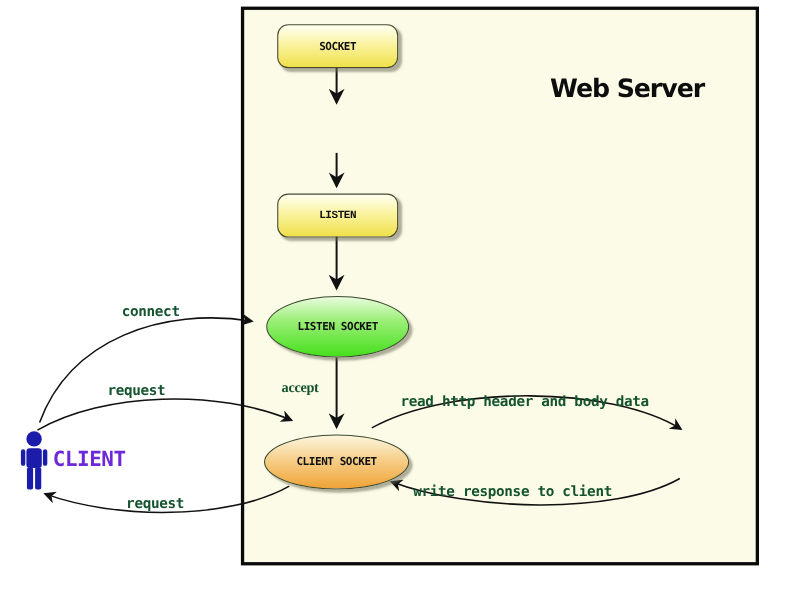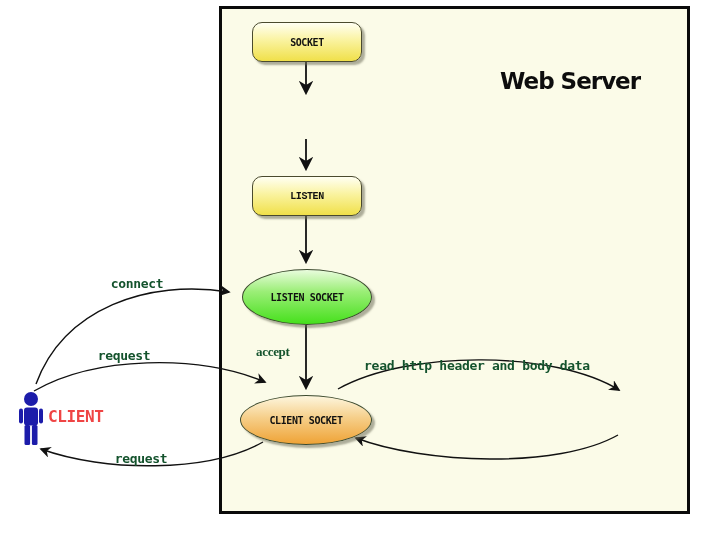--- a/index.html
+++ b/index.html
@@ -32,22 +32,22 @@
     box-shadow:3px 3px 2px rgba(110,110,90,0.55);
   }
   .green{background:linear-gradient(180deg,#e9fcdd 0%,#9bee77 40%,#46e01c 100%);}
   .orange{background:linear-gradient(180deg,#fdf6de 0%,#f6cf8a 45%,#efa336 100%);text-align:right;}
   .edge-label{
     position:absolute;z-index:5;color:#14532d;font-weight:bold;
     font-size:13px;letter-spacing:-0.3px;white-space:nowrap;
   }
   .center{transform:translateX(-50%);}
   .client-label{
-    position:absolute;left:48px;top:407px;z-index:5;color:#ef4444;
-    font-weight:bold;font-size:16px;letter-spacing:-0.4px;
+    position:absolute;left:48px;top:407px;z-index:5;color:#6d28d9;
+    font-weight:bold;font-size:19px;letter-spacing:-0.4px;
   }
   .person{position:absolute;left:14px;top:391px;z-index:4;}
 </style>
 </head>
 <body>
 
 <div class="canvas">
 
   <div class="server-box"></div>
   <div class="server-title">Web Server</div>
@@ -89,20 +89,21 @@
   <div class="node ellipsenode orange" style="left:240px;top:395px;width:130px;height:48px;">
     <span>CLIENT SOCKET</span>
   </div>
 
 
   <div class="edge-label center" style="left:137px;top:276px;">connect</div>
   <div class="edge-label center" style="left:124px;top:348px;">request</div>
   <div class="edge-label center" style="left:141px;top:451px;">request</div>
   <div class="edge-label" style="left:256px;top:344px;font-family:Liberation Serif, serif;">accept</div>
   <div class="edge-label center" style="left:477px;top:358px;">read http header and body data</div>
+  <div class="edge-label center" style="left:466px;top:440px;">write response to client</div>
 
   <svg class="person" width="34" height="56" viewBox="0 0 34 56">
     <g fill="#1c1caa">
       <circle cx="17" cy="8" r="7"></circle>
       <rect x="10" y="16.5" width="14" height="18" rx="3"></rect>
       <rect x="5" y="17.5" width="4" height="15" rx="2"></rect>
       <rect x="25" y="17.5" width="4" height="15" rx="2"></rect>
       <rect x="10.5" y="34" width="5.6" height="20" rx="1.5"></rect>
       <rect x="17.9" y="34" width="5.6" height="20" rx="1.5"></rect>
     </g>

